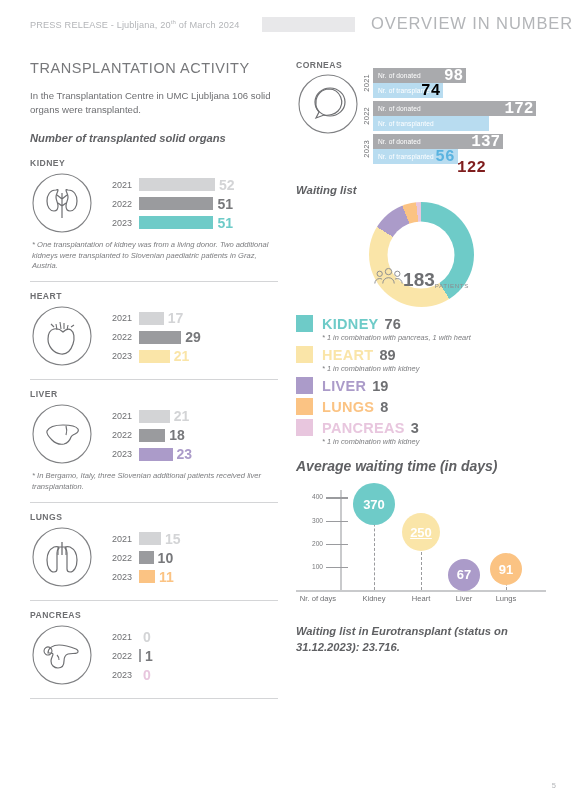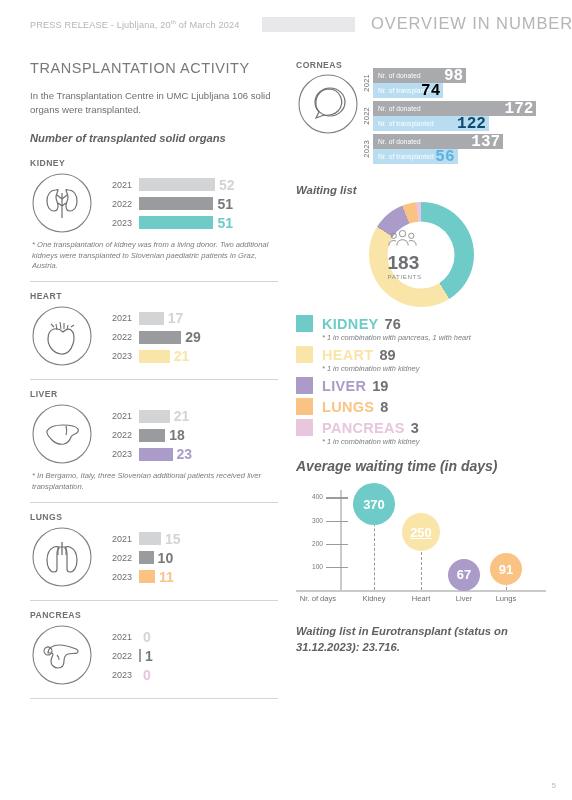--- a/index.html
+++ b/index.html
@@ -101,21 +101,21 @@
     line-height:1.35;
   }
   .wl-sub {
     font-size:10px; font-style:italic; color:#6e6f72; margin-bottom:6px;
   }
   .donut-wrap { display:flex; justify-content:center; margin:4px 0 8px 0; }
   .donut { position:relative; width:105px; height:105px; }
   .donut-hole {
     position:absolute; left:50%; top:50%; transform:translate(-50%,-50%);
     width:67px; height:67px; border-radius:50%; background:#fff;
-    display:flex; flex-direction:column; align-items:flex-start; justify-content:center;
+    display:flex; flex-direction:row; align-items:flex-end; justify-content:center;
   }
   .donut-num { font-size:19px; font-weight:bold; color:#6e6f72; line-height:1; margin-top:2px; }
   .donut-cap { font-size:6.2px; color:#8b8c8f; letter-spacing:.6px; margin-top:1px; }
 
   .legend-row { display:flex; align-items:center; margin-top:4px; }
   .legend-sw { width:17px; height:17px; flex:0 0 17px; margin-right:9px; }
   .legend-name { font-size:14.5px; font-weight:bold; letter-spacing:.3px; }
   .legend-val { font-size:14.5px; font-weight:bold; color:#6e6f72; margin-left:6px; }
   .legend-note {
     font-size:7.4px; font-style:italic; color:#7b7c7f;
@@ -358,21 +358,21 @@
           <div class="cbars">
             <div class="cbar-row">
               <div class="cbar" style="width: 163.4px; background: rgb(169, 170, 173);">
                 <span class="cbar-label">Nr. of donated</span>
                 <span class="cbar-val" style="color: rgb(255, 255, 255); right: 3px;">172</span>
               </div>
             </div>
             <div class="cbar-row">
               <div class="cbar" style="width: 115.9px; background: rgb(184, 220, 240);">
                 <span class="cbar-label">Nr. of transplanted</span>
-                <span class="cbar-val" style="color: #0c4a6e; right: auto; left: 112.9px; transform: translate(-100%, -50%);">122</span>
+                <span class="cbar-val" style="color: #7f1d1d; right: auto; left: 112.9px; transform: translate(-100%, -50%); margin-top: 44px;">122</span>
               </div>
             </div>
           </div>
         </div>
         <div class="cyear-group">
           <div class="cyear">2023</div>
           <div class="cbars">
             <div class="cbar-row">
               <div class="cbar" style="width: 130.15px; background: rgb(169, 170, 173);">
                 <span class="cbar-label">Nr. of donated</span>

